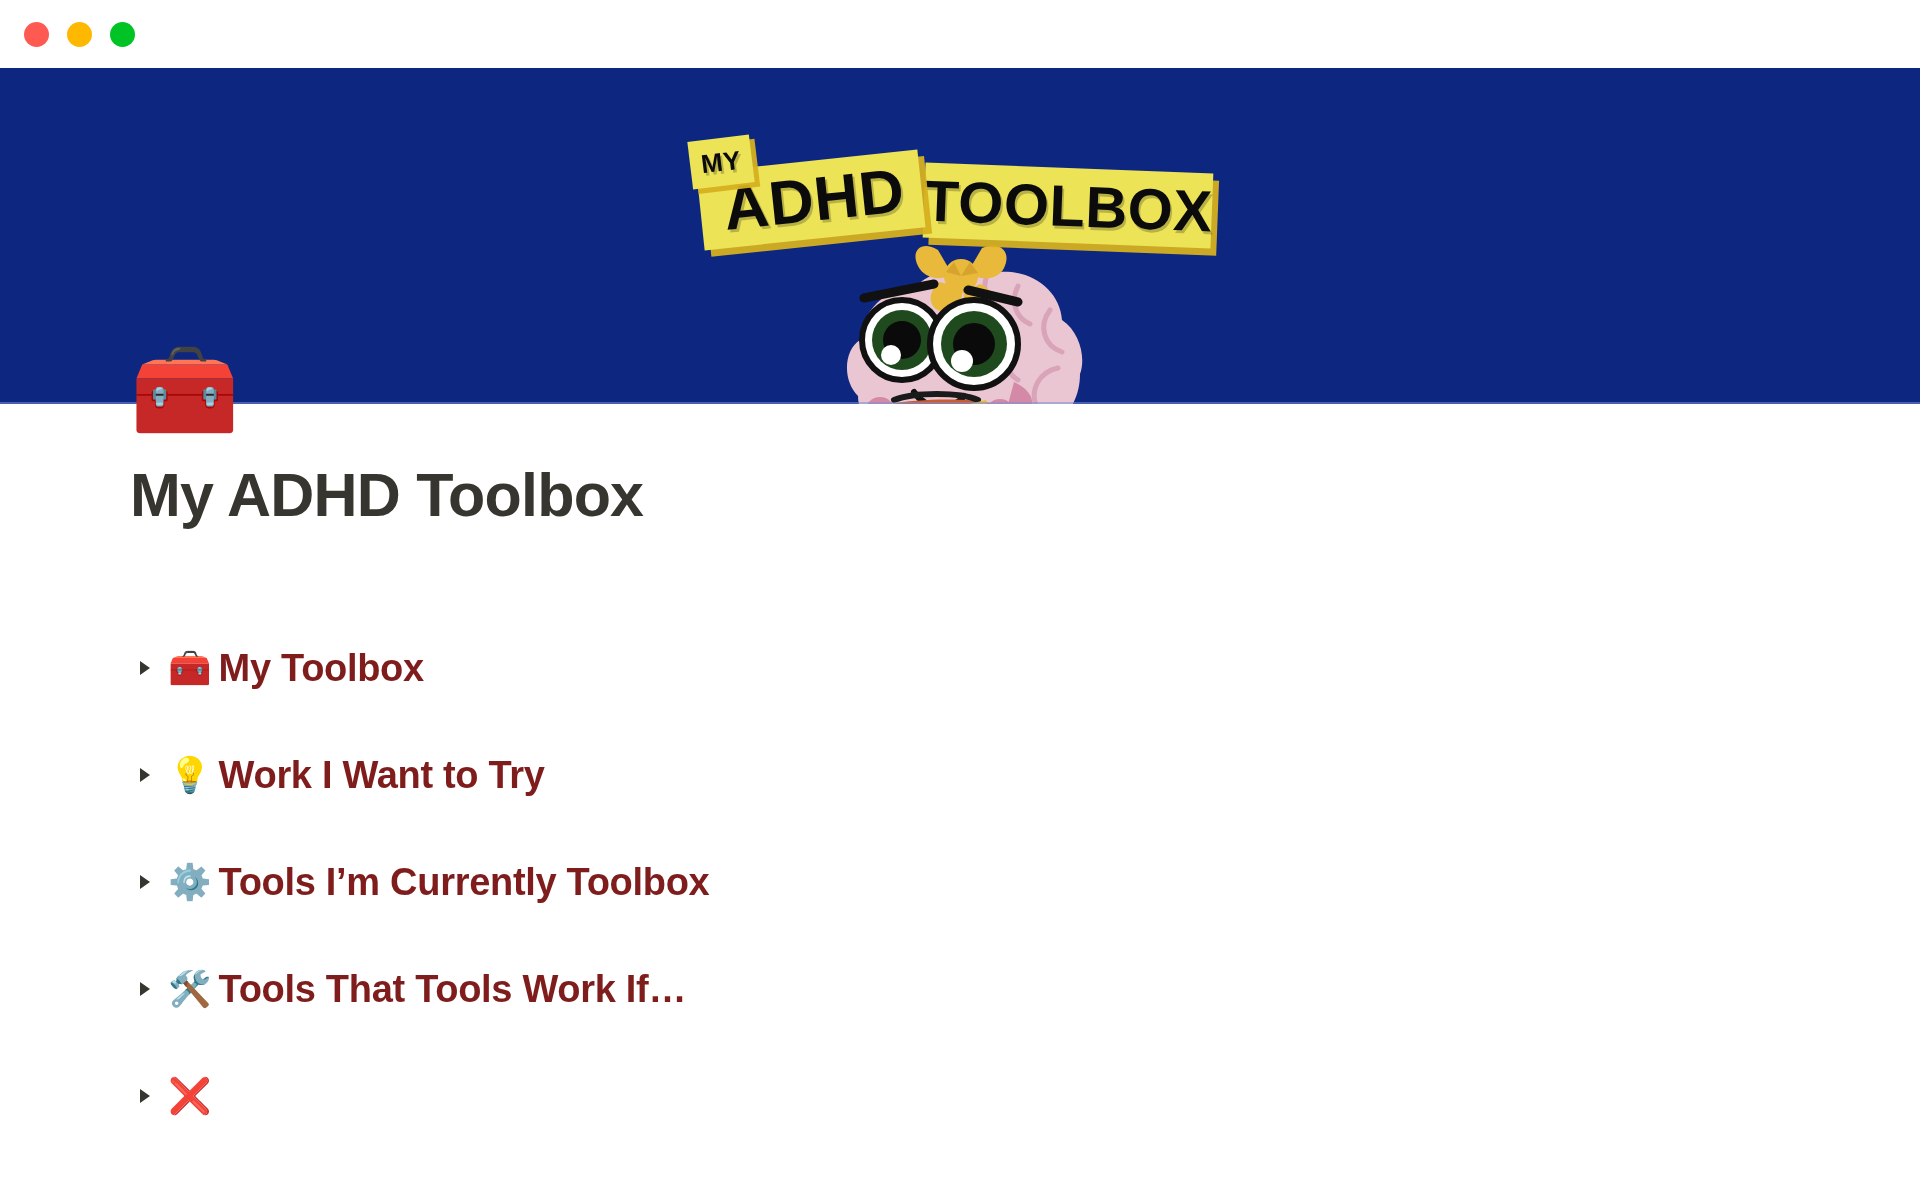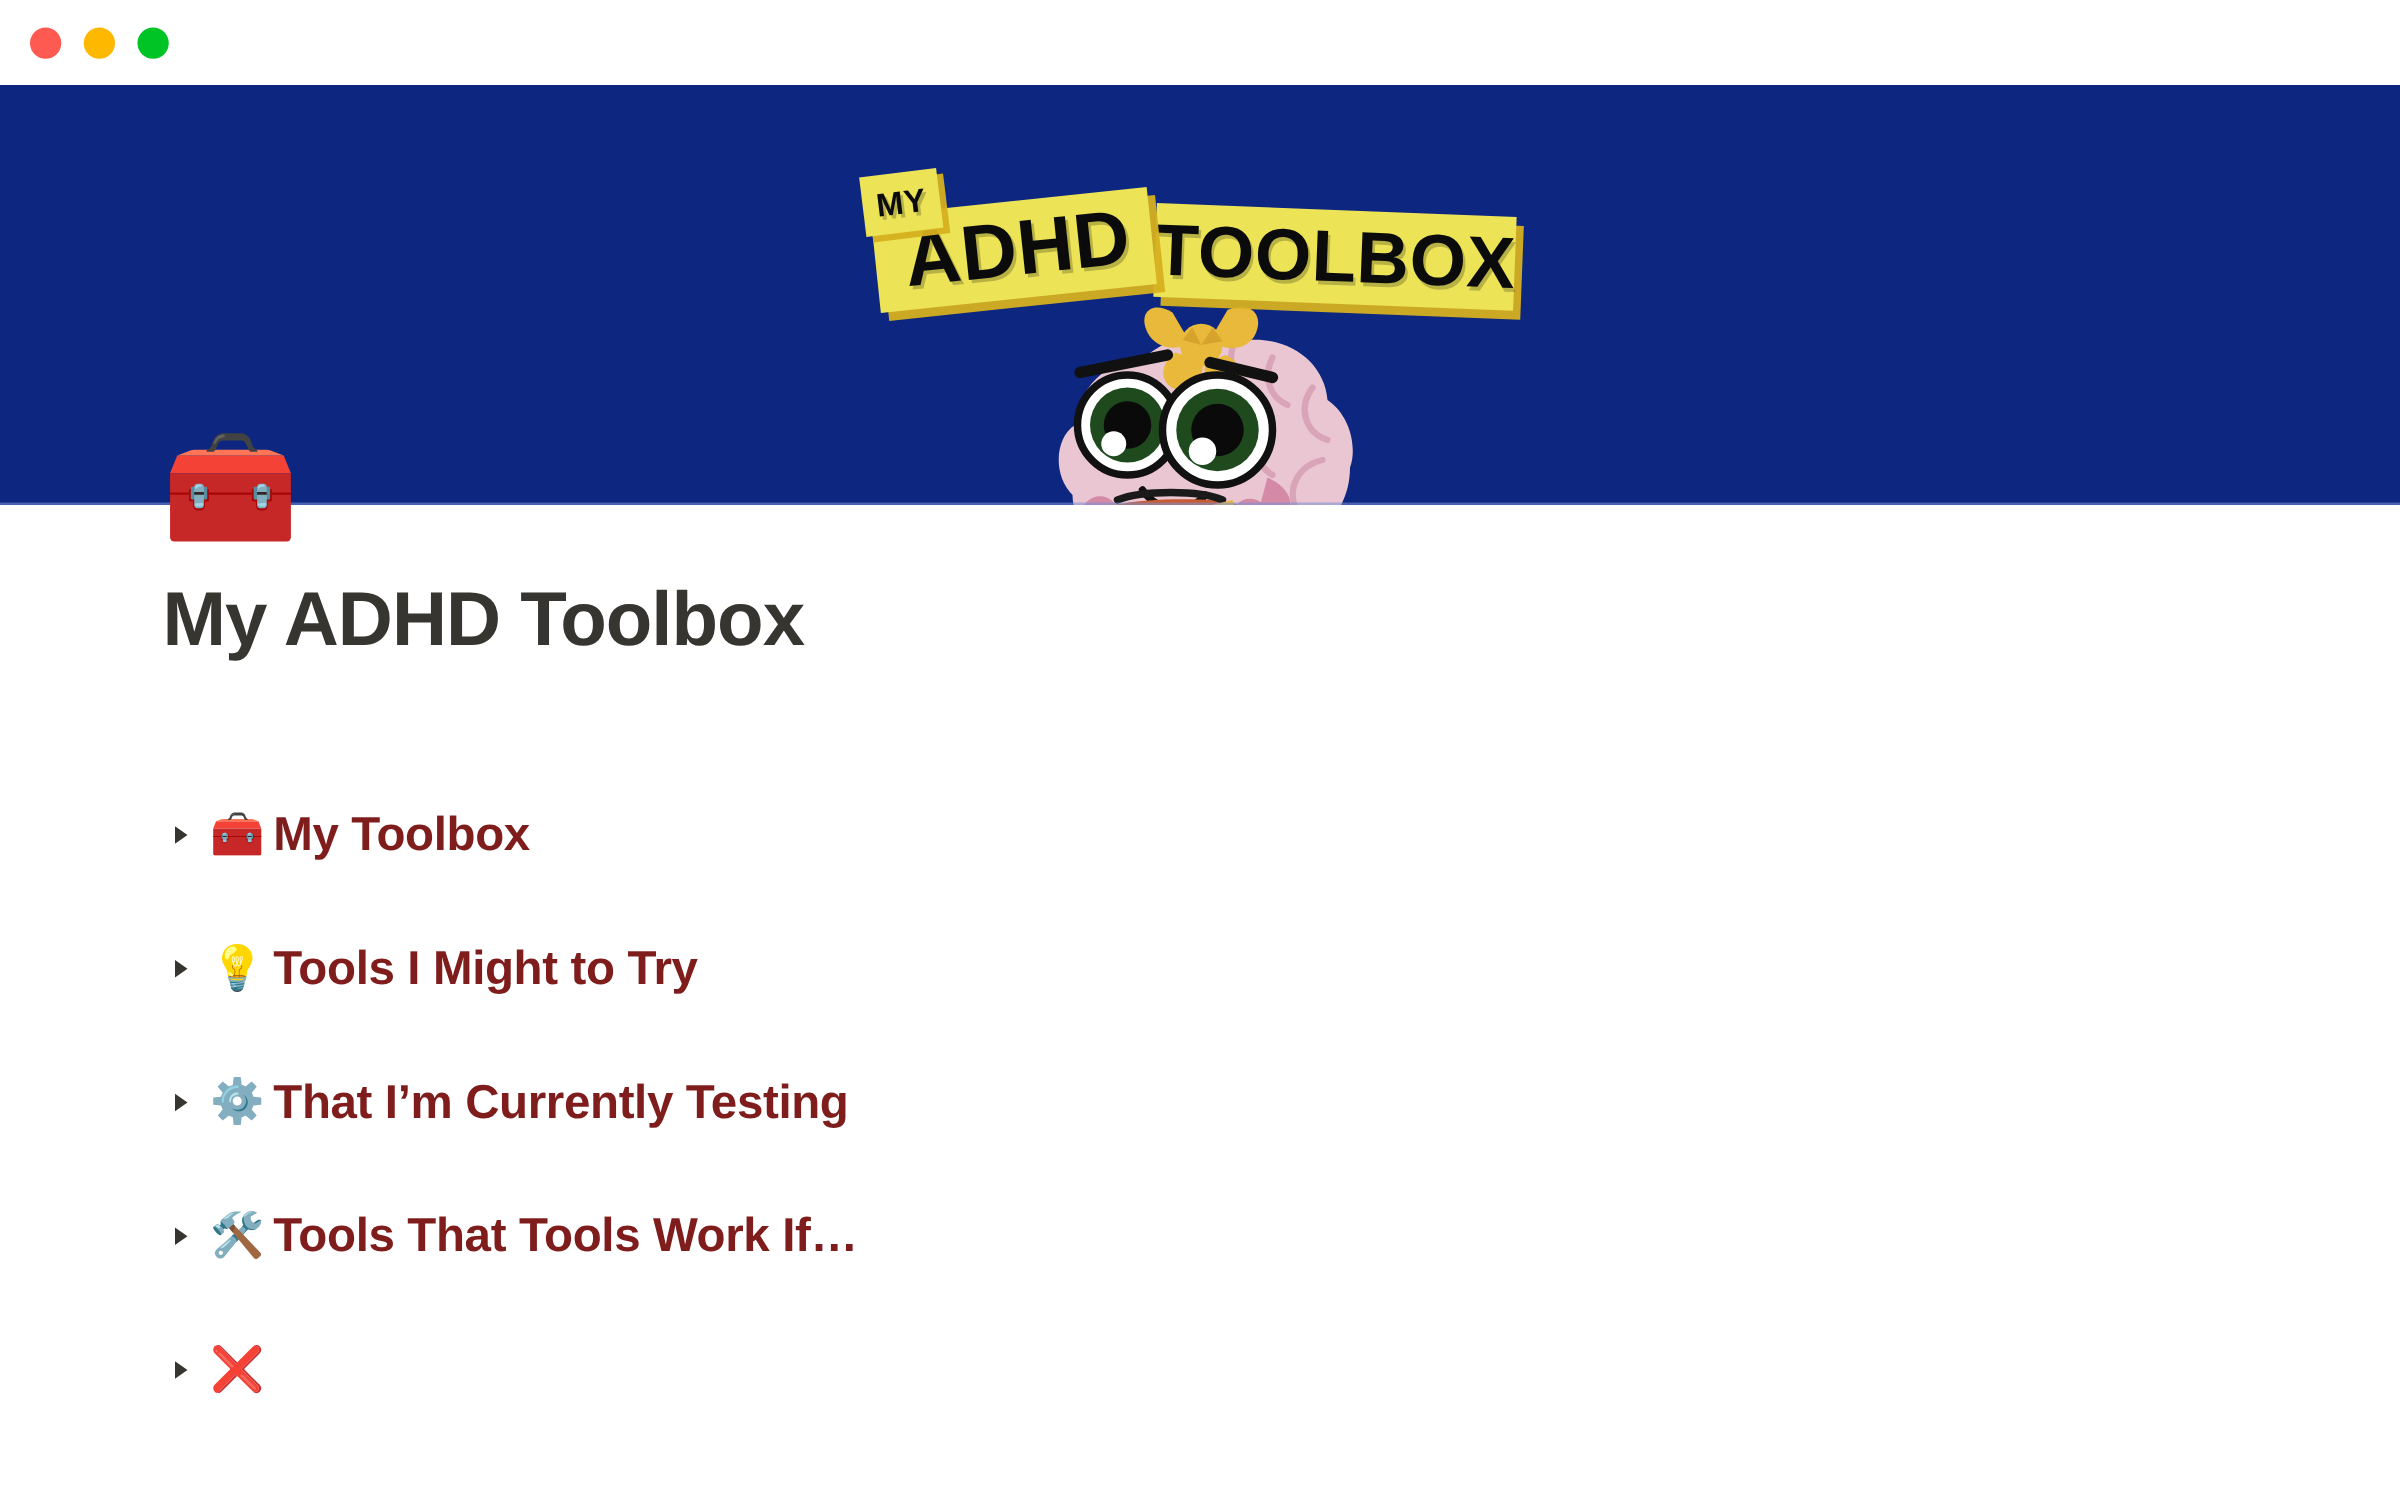--- a/index.html
+++ b/index.html
@@ -293,31 +293,31 @@
       <span class="toggle-label">My Toolbox</span>
     </div>
 
     <div class="toggle-row">
       <span class="toggle-arrow">
         <svg width="16" height="18" viewBox="0 0 16 18">
             <path d="M3 2 L13 9 L3 16 Z" fill="#37352f"></path>
           </svg>
       </span>
       <span class="toggle-emoji">💡</span>
-      <span class="toggle-label">Tools I Might to Try</span>
+      <span class="toggle-label">Work I Want to Try</span>
     </div>
 
     <div class="toggle-row">
       <span class="toggle-arrow">
         <svg width="16" height="18" viewBox="0 0 16 18">
             <path d="M3 2 L13 9 L3 16 Z" fill="#37352f"></path>
           </svg>
       </span>
       <span class="toggle-emoji">⚙️</span>
-      <span class="toggle-label">That I’m Currently Testing</span>
+      <span class="toggle-label">Tools I’m Currently Toolbox</span>
     </div>
 
     <div class="toggle-row">
       <span class="toggle-arrow">
         <svg width="16" height="18" viewBox="0 0 16 18">
             <path d="M3 2 L13 9 L3 16 Z" fill="#37352f"></path>
           </svg>
       </span>
       <span class="toggle-emoji">🛠️</span>
       <span class="toggle-label">Tools That Tools Work If…</span>

